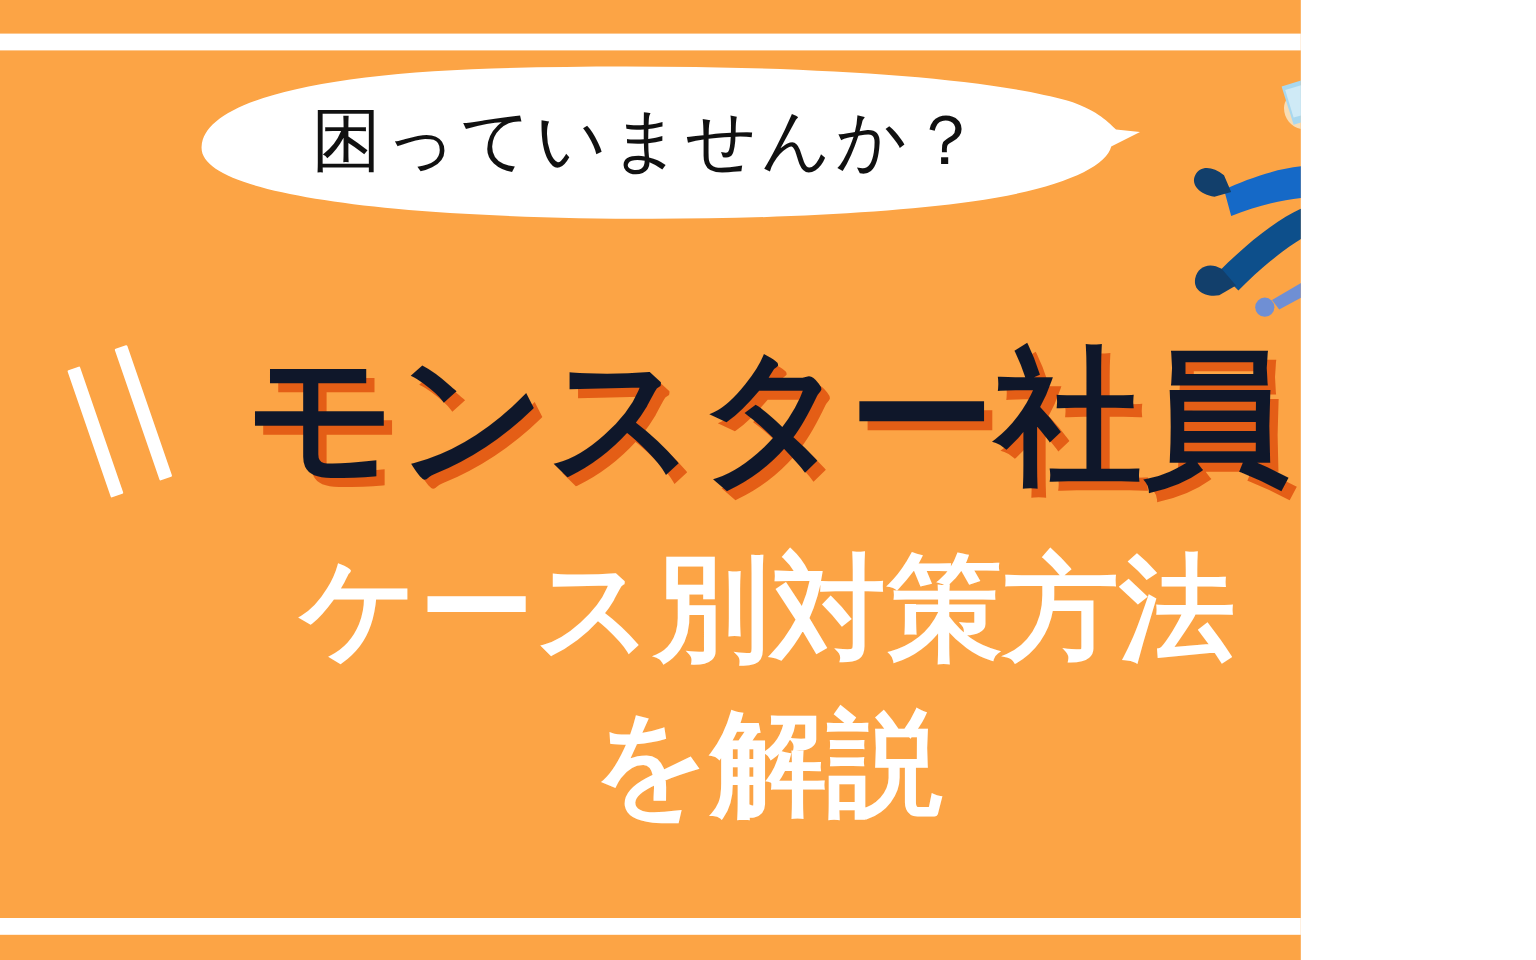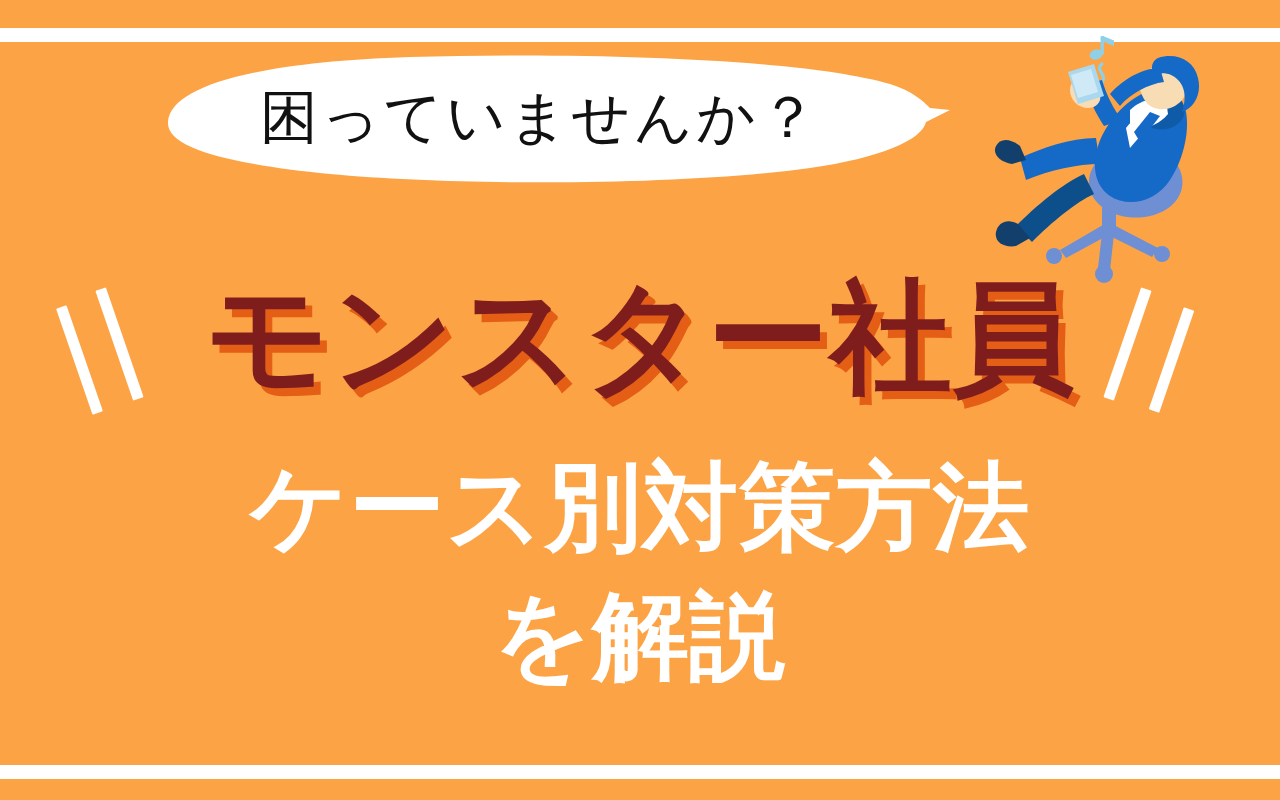--- a/index.html
+++ b/index.html
@@ -6,21 +6,21 @@
     margin: 0;
     padding: 0;
     background: #ffffff;
   }
   body {
     font-family: "Liberation Sans", "DejaVu Sans", sans-serif;
   }
 
   #banner {
     position: relative;
-    width: 1280px;
+    width: 1084px;
     height: 800px;
     overflow: hidden;
     background: #fca445;
   }
 
   
   .stripe {
     position: absolute;
     left: 0;
     width: 1280px;
@@ -105,28 +105,28 @@
 
   #main-title {
     position: absolute;
     left: 0;
     top: 0;
     width: 1280px;
     height: 150px;
     display: flex;
     align-items: center;
     justify-content: center;
-    color: #7f1d1d;
+    color: #0f172a;
     font-size: 122px;
     line-height: 1;
     font-weight: 700;
     letter-spacing: 0.005em;
     white-space: nowrap;
     text-shadow: 7px 8px 0 #e45e16;
-    font-family: Liberation Mono, monospace;
+    font-family: Liberation Sans, sans-serif;
   }
 
   
   .subline {
     position: absolute;
     left: 0;
     width: 1280px;
     text-align: center;
     color: #ffffff;
     font-weight: 700;

